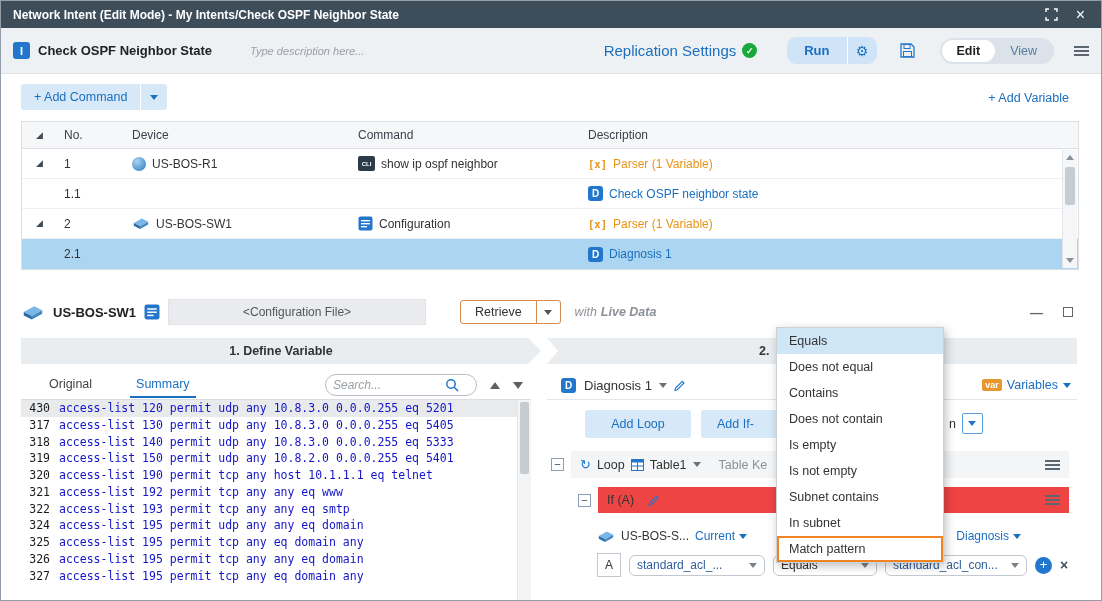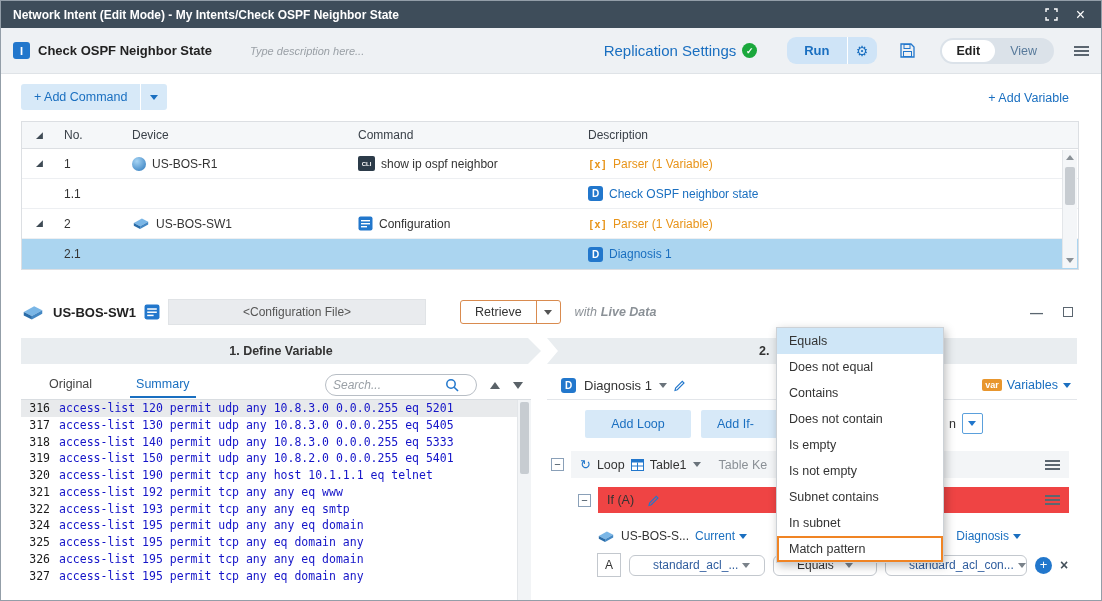--- a/index.html
+++ b/index.html
@@ -123,21 +123,21 @@
 .lbl{font-size:12.5px;color:#333;white-space:nowrap}
 .muted{color:#8a9096;font-size:12.5px;margin-left:12px;white-space:nowrap}
 .if-row{display:flex;align-items:center;padding-left:31px;gap:7px;margin-top:9px}
 .if-bar{flex:1;height:26px;background:#ef4444;display:flex;align-items:center;padding:0 9px;gap:7px;margin-right:8px}
 .cond-row{display:flex;align-items:center;padding-left:50px;margin-top:16px;gap:6px}
 .cond-dev{font-size:12px;color:#333;white-space:nowrap}
 .blue-sel{color:#1a6fc0;font-size:12px;display:flex;align-items:center;gap:4px;white-space:nowrap}
 .baseline-group{margin-left:auto;margin-right:56px}
 .expr-row{display:flex;align-items:center;padding-left:50px;margin-top:10px;gap:8px}
 .a-box{width:24px;height:24px;border:1px solid #c3c8ce;background:#fff;display:flex;align-items:center;justify-content:center;font-size:12px;color:#333;flex:none}
-.select{height:21px;border:1px solid #c3c8ce;border-radius:6px;background:#fff;display:flex;align-items:center;justify-content:space-between;padding:0 23px;font-size:12px;overflow:hidden;white-space:nowrap}
+.select{height:21px;border:1px solid #c3c8ce;border-radius:6px;background:#fff;display:flex;align-items:center;justify-content:space-between;padding:0 7px;font-size:12px;overflow:hidden;white-space:nowrap}
 .sel-var{color:#2f5d9e}
 .sel-plain{color:#333}
 .select .caret{color:#7a828a;flex:none;margin-left:4px}
 .w1{width:136px}.w2{width:104px}.w3{width:142px}
 .plus-circle{width:17px;height:17px;border-radius:50%;background:#2277cc;color:#fff;font-size:13px;line-height:16px;text-align:center;flex:none}
 .x-del{color:#44505a;font-size:14px;font-weight:bold}
 
 
 .op-menu{position:absolute;left:775px;top:326px;width:168px;background:#fff;border:1px solid #ccd1d6;box-shadow:2px 3px 9px rgba(0,0,0,.25);z-index:40}
 .op-item{height:26px;line-height:26px;padding-left:12px;font-size:12.5px;color:#333;white-space:nowrap}
@@ -346,21 +346,21 @@
     <span class="find-btns">
       <span class="ft-up"></span>
       <span class="ft-dn"></span>
     </span>
   </div>
 
   <div class="code">
     <div>
 
     <div class="code-row active">
-          <span class="ln">316</span>
+          <span class="ln">430</span>
           <span class="ct">access-list 120 permit udp any 10.8.3.0 0.0.0.255 eq 5201</span>
         </div>
         <div class="code-row">
           <span class="ln">317</span>
           <span class="ct">access-list 130 permit udp any 10.8.3.0 0.0.0.255 eq 5405</span>
         </div>
         <div class="code-row">
           <span class="ln">318</span>
           <span class="ct">access-list 140 permit udp any 10.8.3.0 0.0.0.255 eq 5333</span>
         </div>

